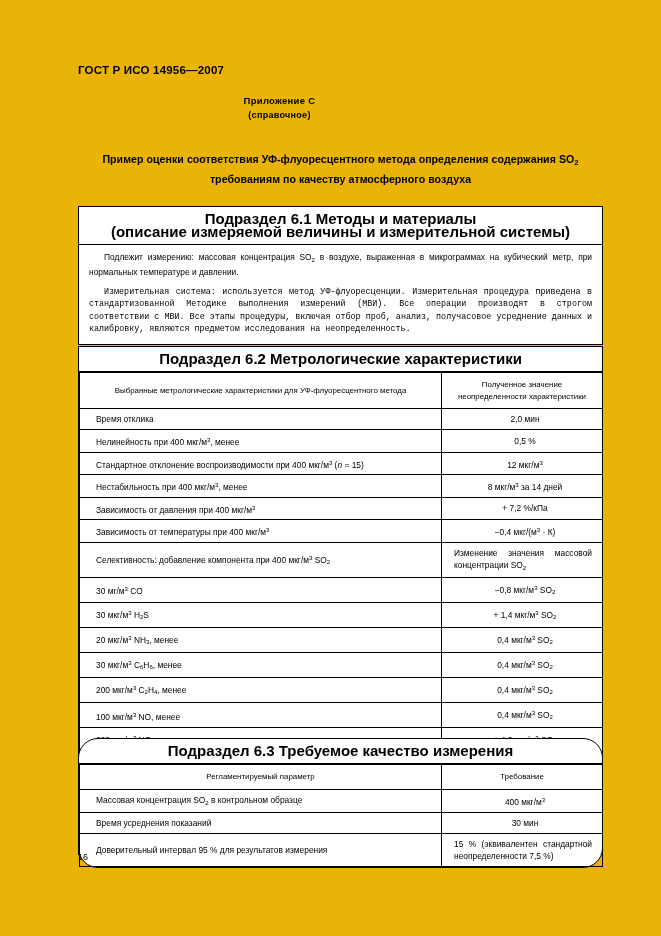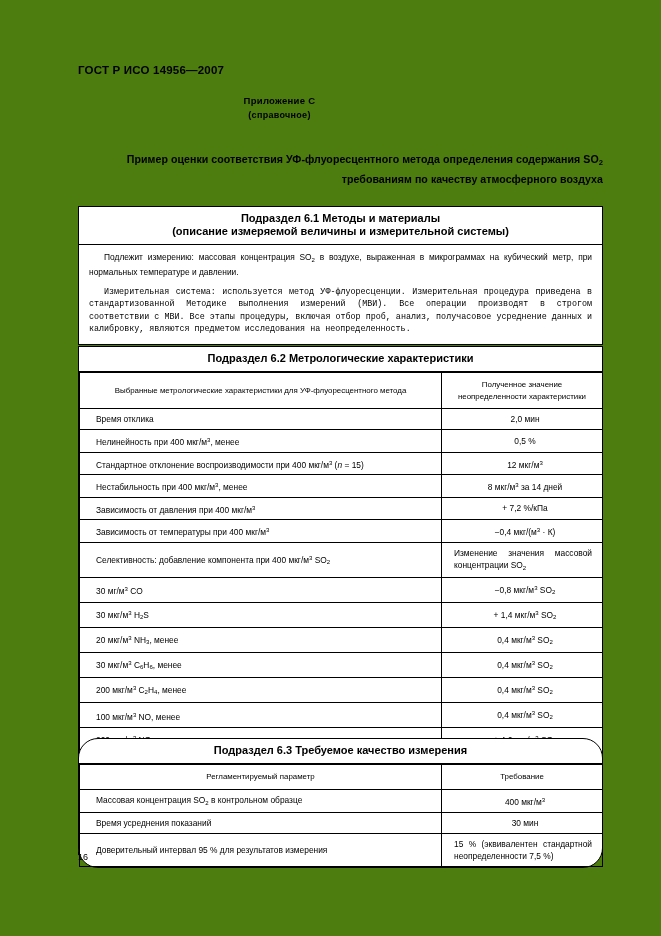--- a/index.html
+++ b/index.html
@@ -14,21 +14,21 @@
     font-family: "Liberation Sans", sans-serif;
     color: #000000;
     position: relative;
     overflow: hidden;
   }
   .page {
     position: absolute;
     left: 0; top: 0;
     width: 661px;
     height: 936px;
-    background: #4d7c0f;
+    background: #eab308;
   }
 
   
   .doc-header {
     position: absolute;
     left: 78px;
     top: 64px;
     font-size: 11.5px;
     font-weight: bold;
     letter-spacing: 0.2px;
@@ -48,39 +48,39 @@
   .annex-sub {
     font-weight: bold;
     font-size: 9px;
   }
 
   .main-title {
     position: absolute;
     left: 78px;
     top: 151px;
     width: 525px;
-    text-align: right;
+    text-align: center;
     font-size: 10.6px;
     font-weight: bold;
     line-height: 16px;
     letter-spacing: 0.05px;
   }
 
   
   .box {
     position: absolute;
     left: 78px;
     width: 525px;
     border: 1px solid #000;
     box-sizing: border-box;
     background: #fff;
   }
   .box-title {
     text-align: center;
-    font-size: 11px;
+    font-size: 15px;
     font-weight: bold;
     padding: 5px 4px 6px 4px;
     line-height: 13px;
     border-bottom: 1.6px solid #000;
     box-sizing: border-box;
   }
 
   
   .box61 { top: 206px; }
   .para-body {

